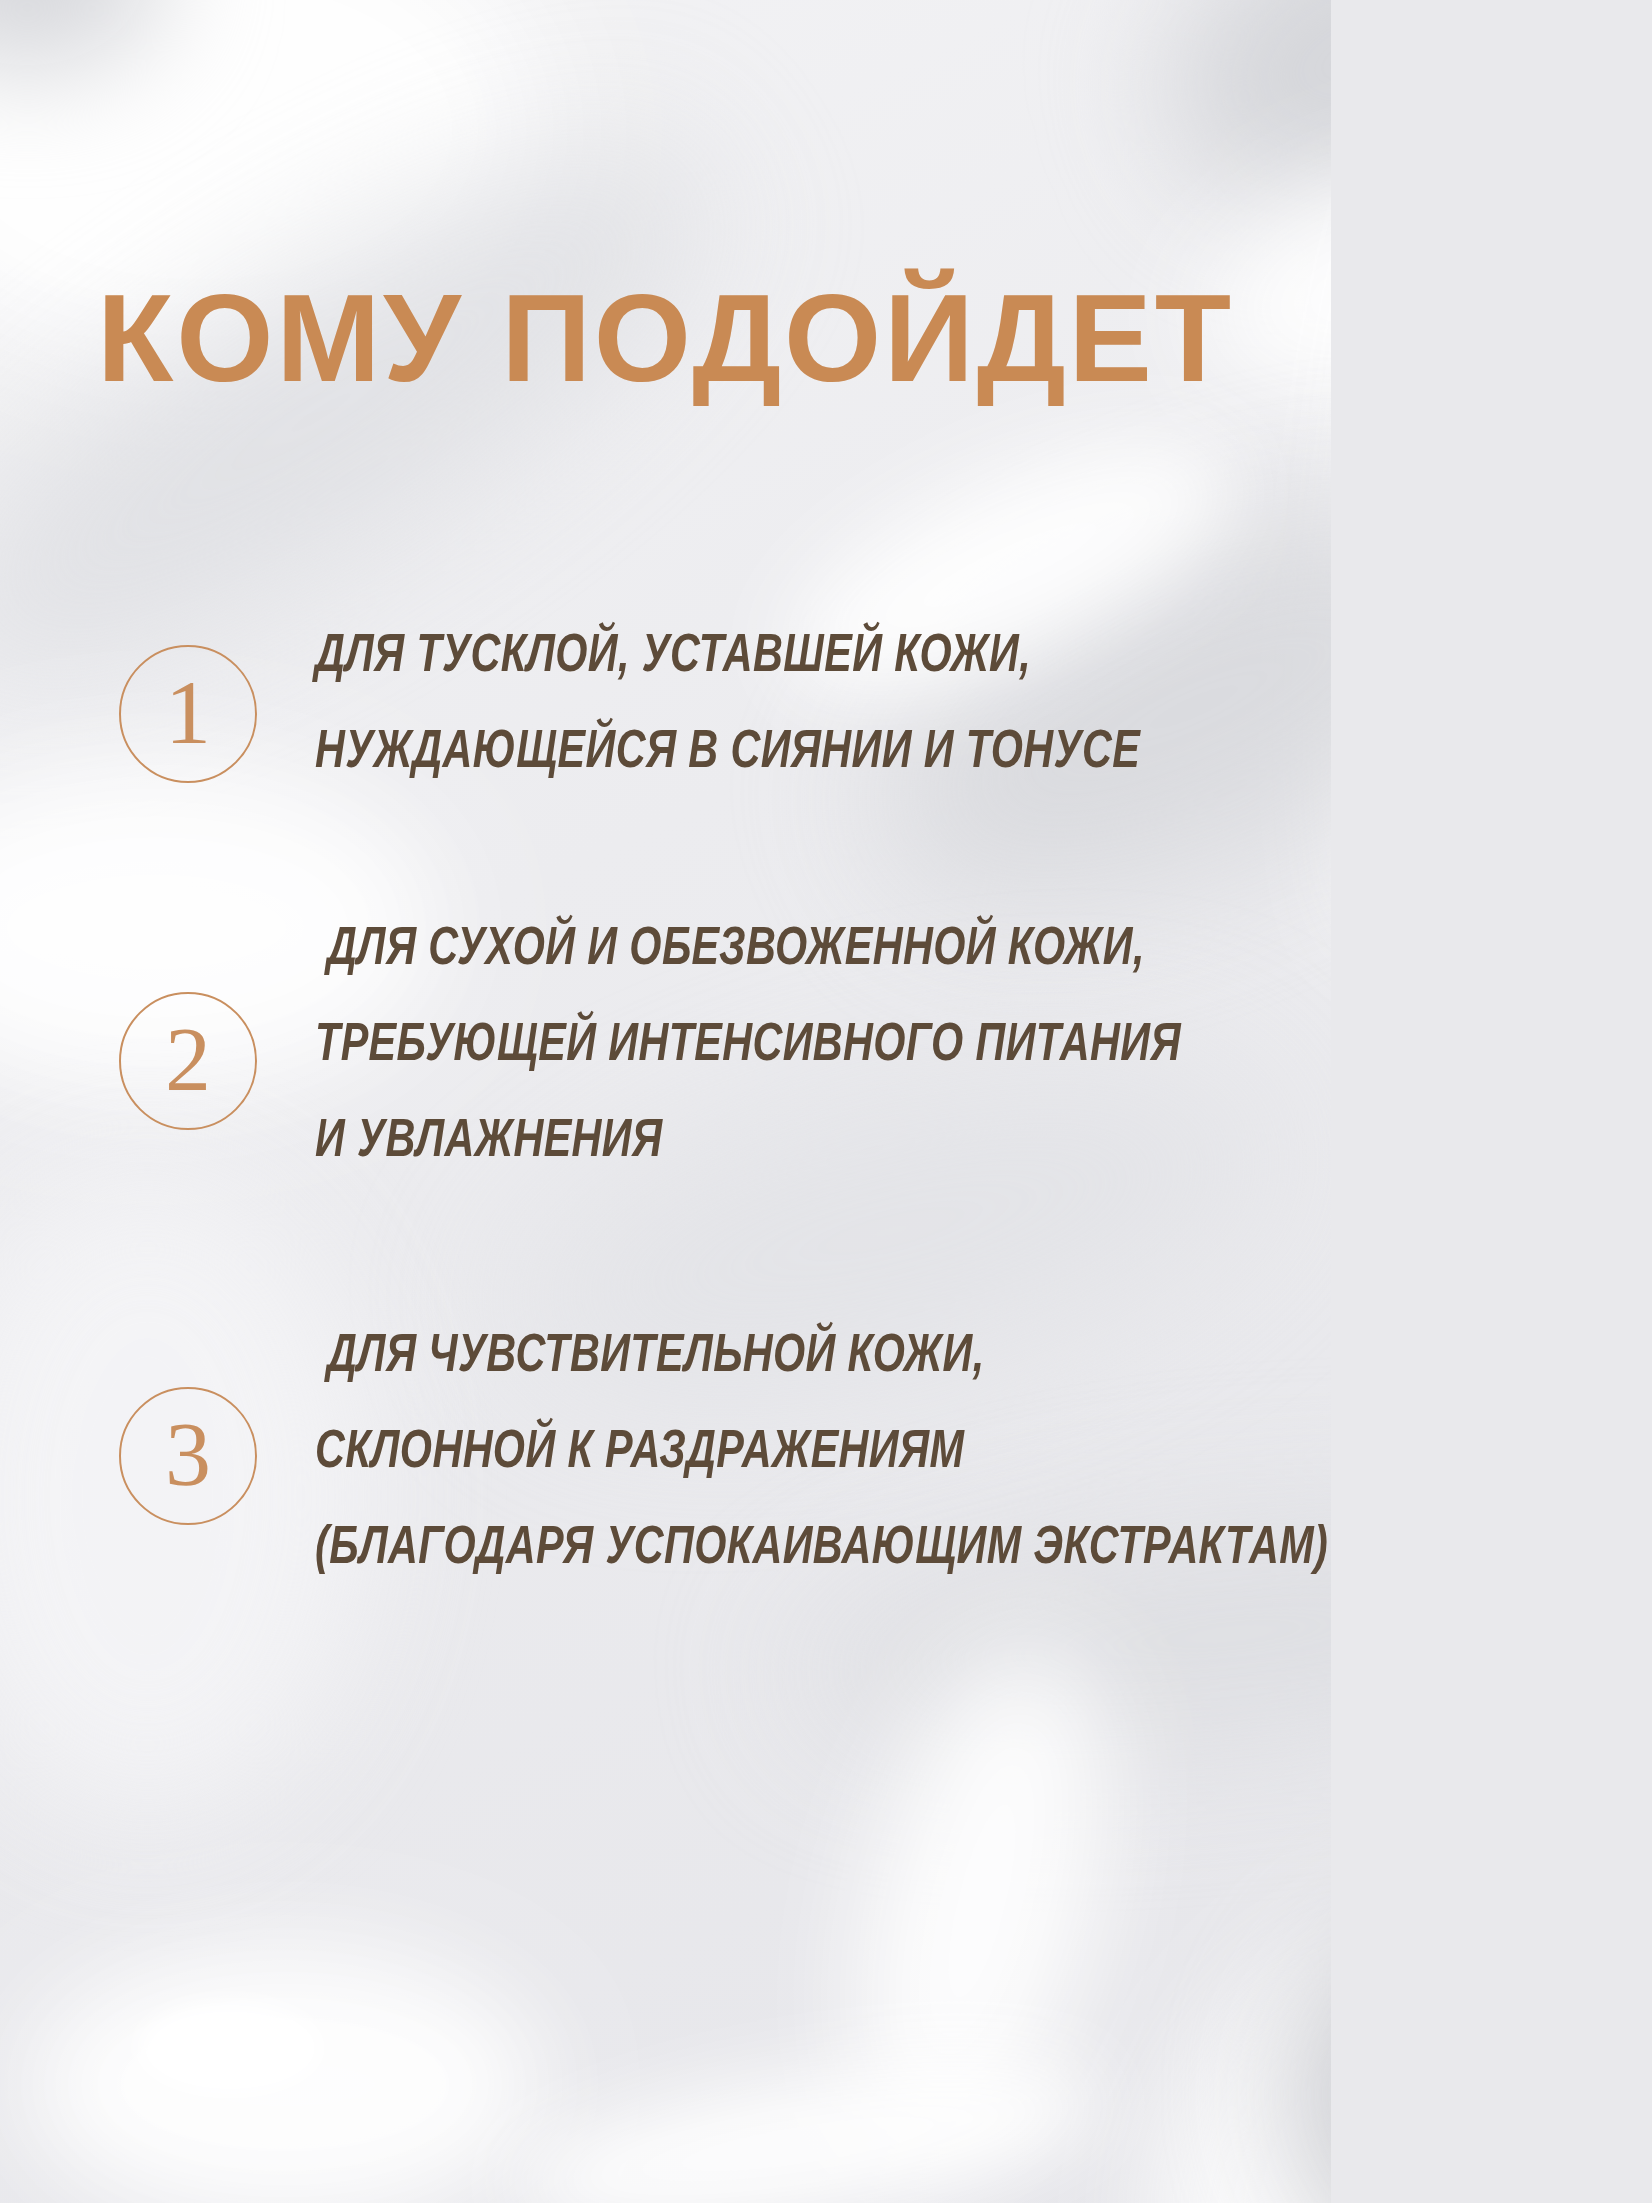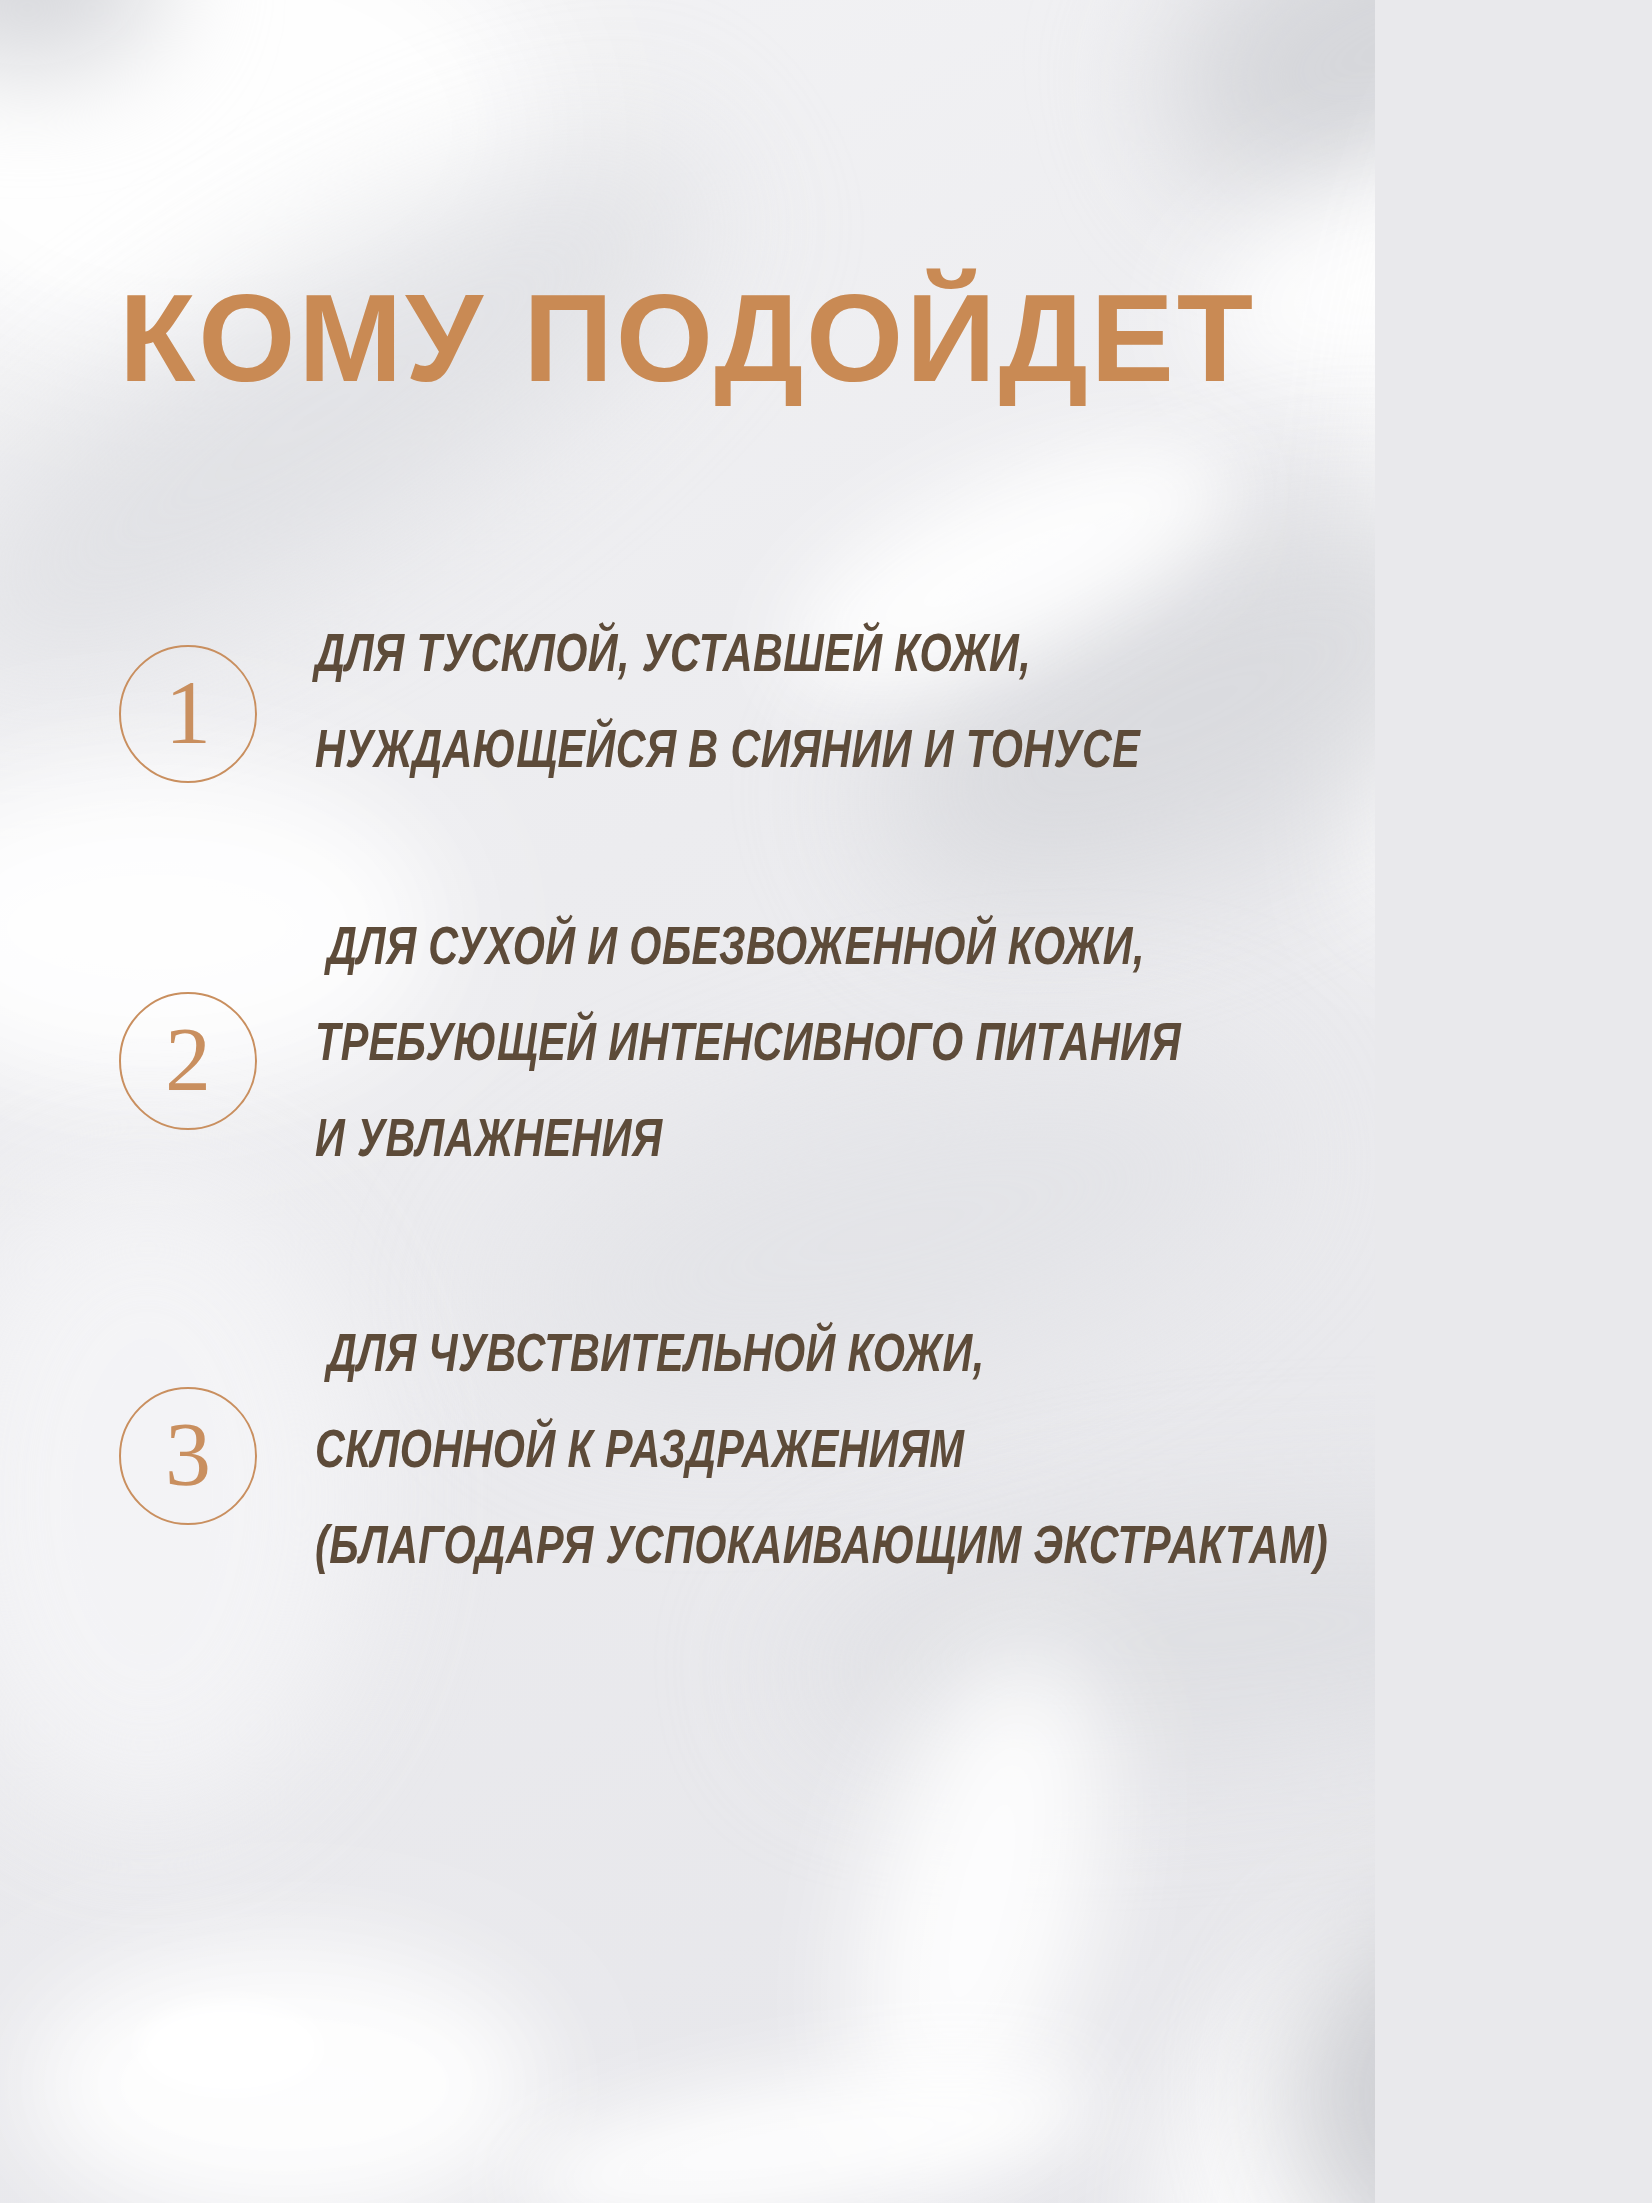--- a/index.html
+++ b/index.html
@@ -2,21 +2,20 @@
 <html style="--accent: #c98a54; --ring: #c98f5f; --ink: #5d4b39; --bg: #ececef;font-size:14.7px"><head>
 <meta charset="utf-8">
 <style>
   html,body{margin:0;padding:0;background:#e9e9ec;}
   .page{
     position:relative;
     width:1331px;height:2204px;
     overflow:hidden;
     background:linear-gradient(155deg,#f3f3f5 0%,#ececef 40%,#e6e6ea 100%);
     font-family:"Liberation Sans",sans-serif;
-    padding-left:44px;
   }
   
   .sw{position:absolute;border-radius:50%;pointer-events:none;}
   .s1 {left:-147px;top:-110px;width:698px;height:478px;background:#ffffff;filter:blur(64px);opacity:.95;}
   .s2 {left:-110px;top:-129px;width:275px;height:202px;background:#d7d8dc;filter:blur(55px);}
   .s3 {left:-129px;top:275px;width:900px;height:275px;background:#dcdde1;filter:blur(73px);transform:rotate(-32deg);opacity:.75;}
   .s4 {left:1157px;top:-110px;width:514px;height:303px;background:#d6d7db;filter:blur(60px);transform:rotate(-18deg);}
   .s5 {left:1194px;top:165px;width:478px;height:220px;background:#ffffff;filter:blur(51px);transform:rotate(-14deg);opacity:.9;}
   .s6 {left:1368px;top:55px;width:156px;height:900px;background:#ffffff;filter:blur(51px);transform:rotate(7deg);opacity:.85;}
   .s7 {left:1458px;top:239px;width:8.3px;height:478px;border-radius:5.5px;background:#ffffff;filter:blur(2.8px);transform:rotate(6deg);opacity:.9;}

